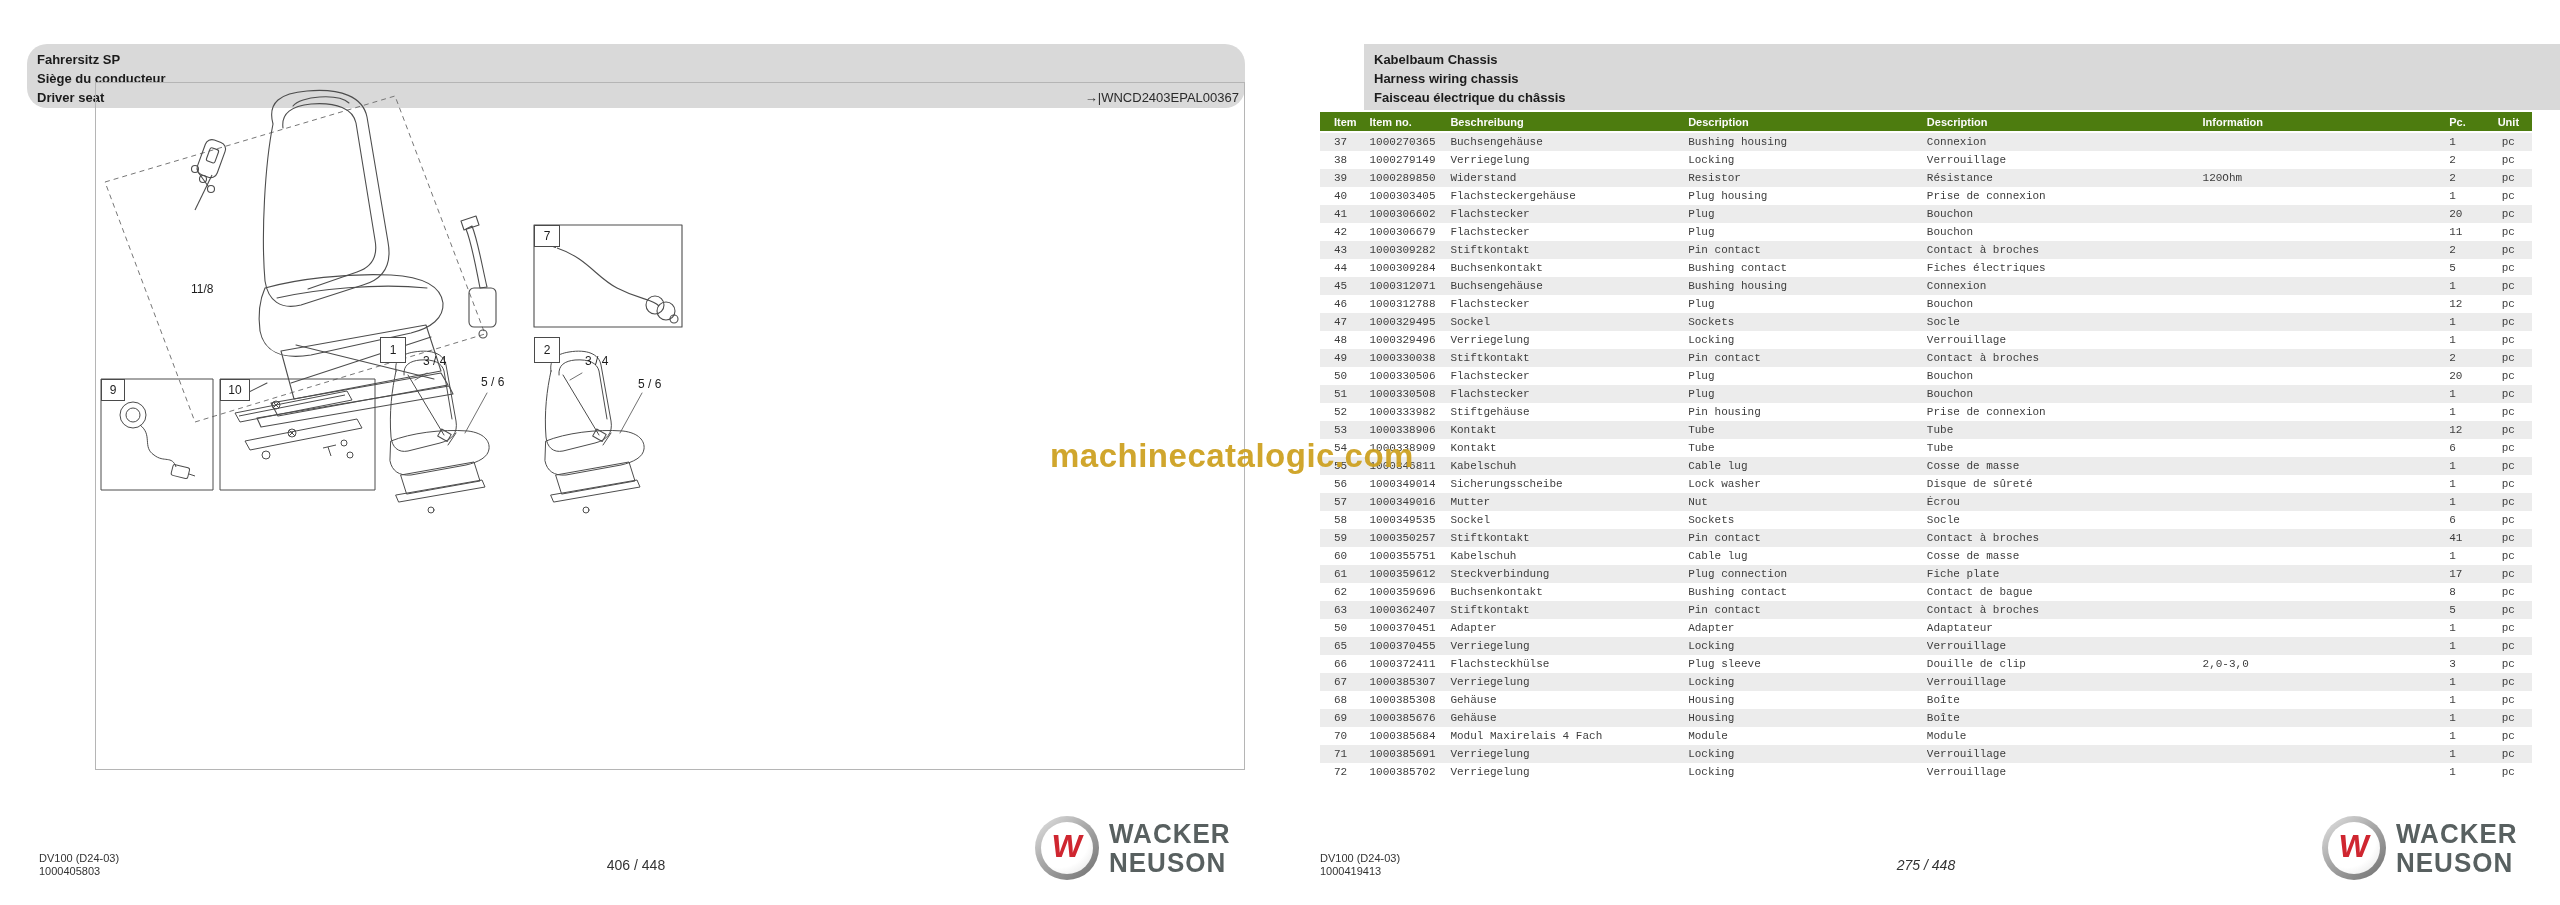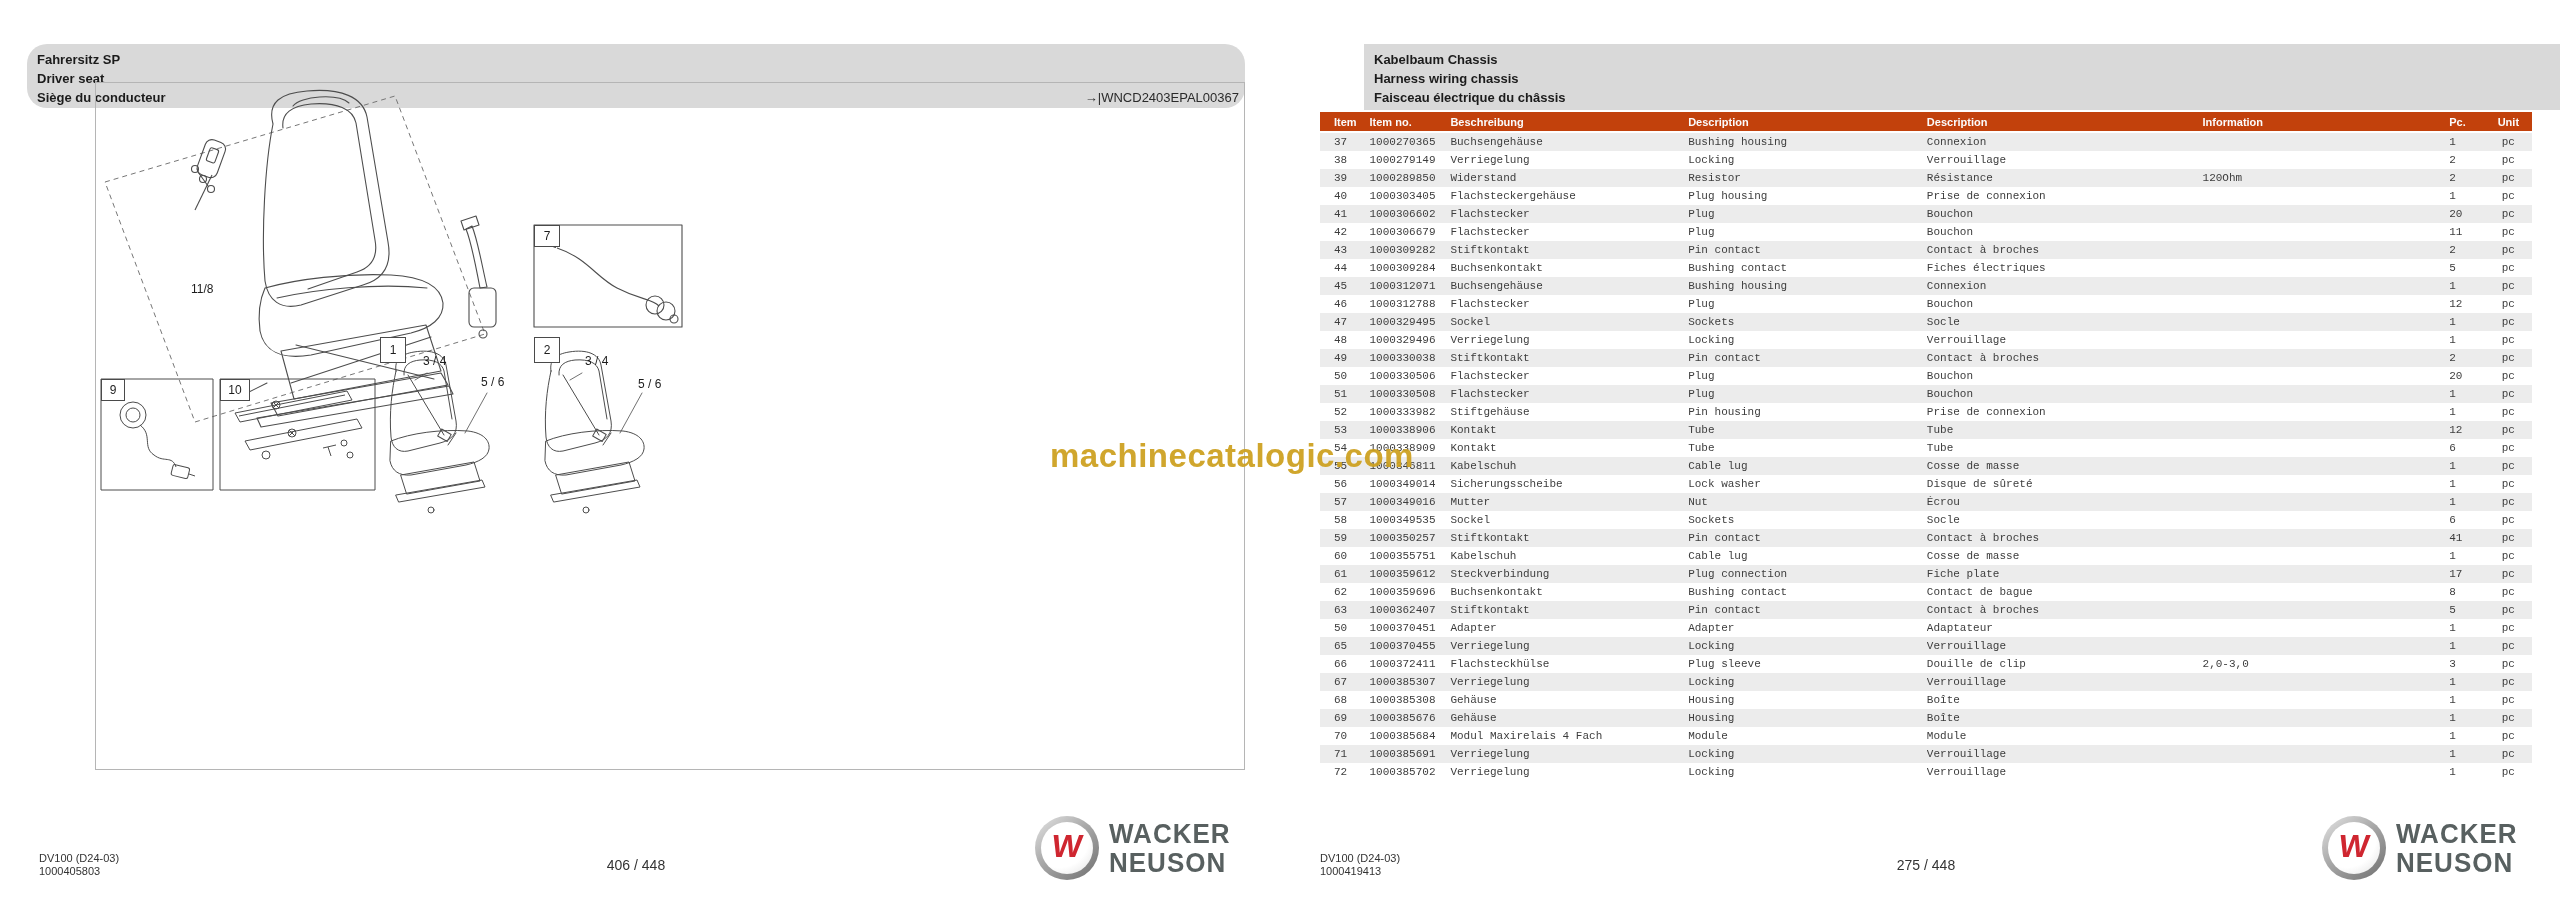--- a/index.html
+++ b/index.html
@@ -18,21 +18,21 @@
   .band .titles{padding:6px 0 0 10px;}
   .band .t-line{font-size:13px;line-height:19px;font-weight:bold;color:#1b1b1b;white-space:nowrap;}
   .ref-code{
     position:absolute;right:6px;bottom:3px;
     font-size:13px;color:#2b2b2b;white-space:nowrap;
   }
 
   
   .tbl-head{
     position:absolute;left:1320px;top:112px;width:1212px;height:19px;
-    background:#c2410c;color:#fbfbfb;font-size:11px;font-weight:bold;
+    background:#4d7c0f;color:#fbfbfb;font-size:11px;font-weight:bold;
     display:flex;align-items:center;
   }
   .tbl-body{position:absolute;left:1320px;top:133px;width:1212px;}
   .t-row{display:flex;align-items:center;height:18px;font-size:11px;color:#3d3d3d;font-family:Liberation Mono, monospace;}
   .t-row:nth-child(odd){background:#ececec;}
   .c{white-space:nowrap;overflow:hidden;}
   .c-item{width:36px;padding-left:14px;}
   .c-no{width:82px;}
   .c-de{width:241px;}
   .c-en{width:242px;}
@@ -50,21 +50,21 @@
     font-size:12px;color:#1d1d1d;
   }
   .diagram-label{position:absolute;font-size:12px;color:#1d1d1d;white-space:nowrap;}
 
   
   .footer-model{position:absolute;top:852px;font-size:11px;line-height:13px;color:#333;}
   .fm-left{left:39px;}
   .fm-right{left:1320px;}
   .page-num{position:absolute;top:857px;font-size:14px;color:#333;text-align:center;}
   .pn-left{left:27px;width:1218px;}
-  .pn-right{left:1320px;width:1212px;}
+  .pn-right{left:1320px;width:1212px;font-style:italic;}
 
   
   .logo{position:absolute;top:816px;display:flex;align-items:center;gap:10px;}
   .logo-left{left:1035px;}
   .logo-right{left:2322px;}
   .logo-badge{
     width:64px;height:64px;border-radius:50%;
     background:linear-gradient(140deg,#e6e6e6 0%,#a8a8a8 45%,#6f6f6f 100%);
     display:flex;align-items:center;justify-content:center;
   }
@@ -90,22 +90,22 @@
   }
 </style>
 </head>
 <body>
 
 <div>
 
   <div class="band band-left">
     <div class="titles">
       <div class="t-line">Fahrersitz SP</div>
+      <div class="t-line">Siège du conducteur</div>
       <div class="t-line">Driver seat</div>
-      <div class="t-line">Siège du conducteur</div>
     </div>
     <div class="ref-code">→|WNCD2403EPAL00367</div>
   </div>
 
   <div class="diagram">
     <svg width="1150" height="688" viewBox="0 0 1150 688">
       <rect x="0.5" y="0.5" width="1149" height="687" fill="none" stroke="#b5b5b5"></rect>
 
       <path d="M10,100 L300,14 L390,252 L100,340 Z" fill="none" stroke="#777" stroke-width="1" stroke-dasharray="5 4"></path>
 

